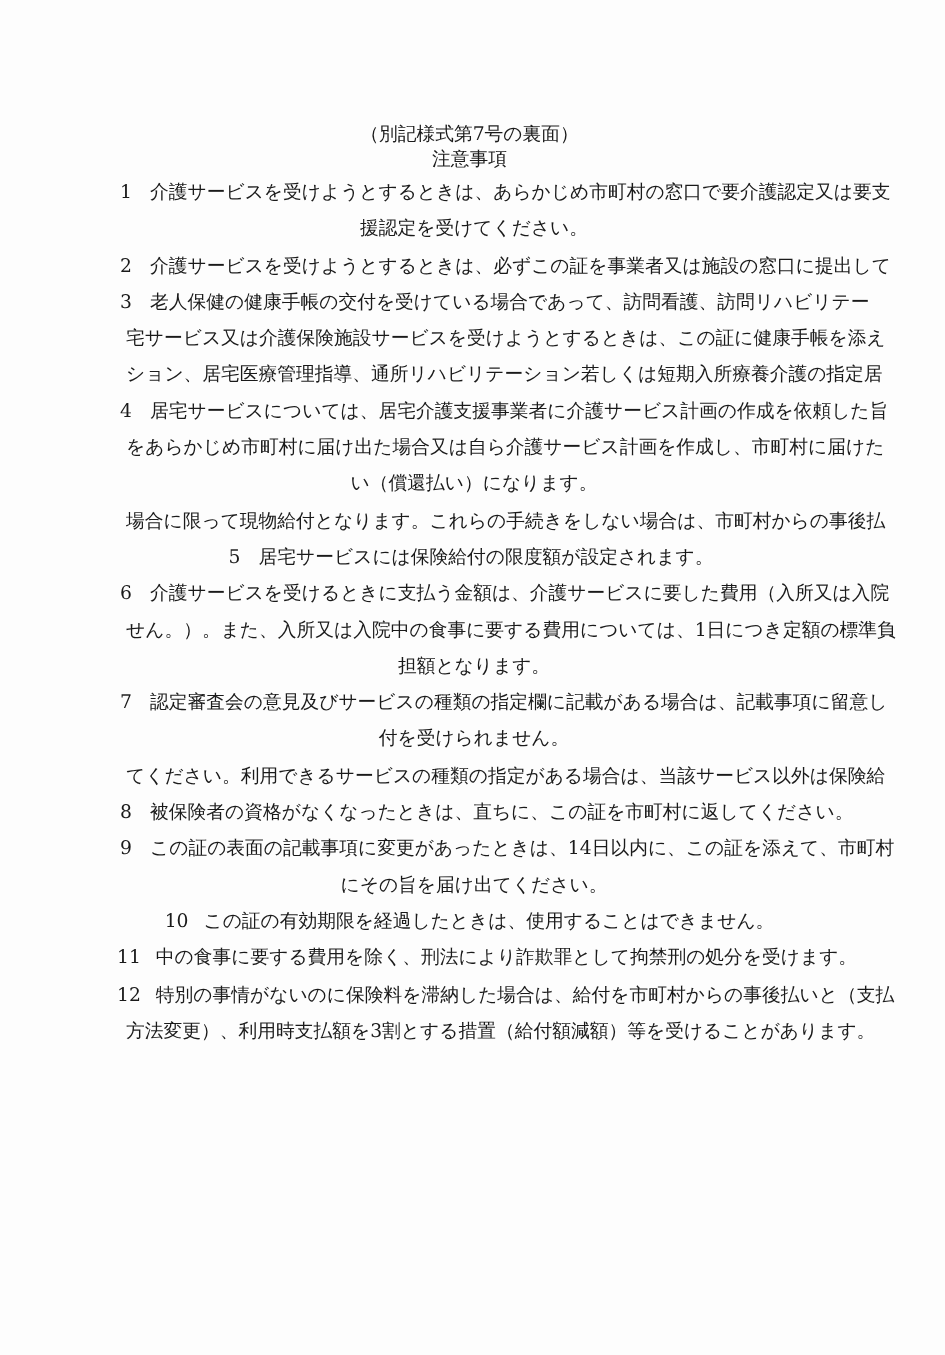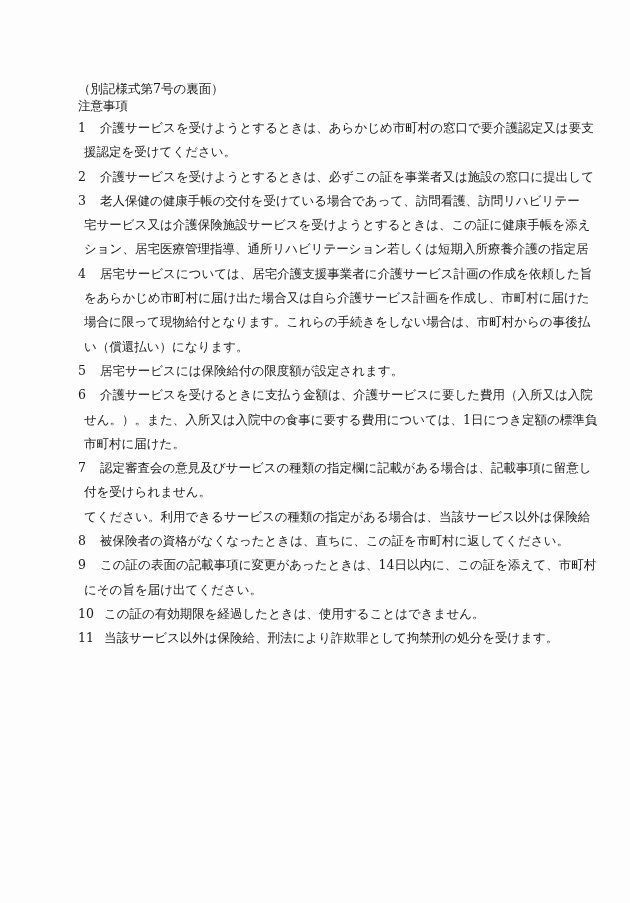--- a/index.html
+++ b/index.html
@@ -13,20 +13,21 @@
       position: relative;
       overflow: hidden;
       font-family: "DejaVu Serif", "Liberation Serif", serif;
       color: #1a1a1a;
     }
     .page {
       position: absolute;
       left: 78px;
       top: 80px;
       width: 470px;
+      text-align: center;
     }
     .header-line {
       font-size: 12.5px;
       line-height: 17px;
       white-space: nowrap;
     }
     .notes {
       margin-top: 2px;
     }
     .note {
@@ -63,43 +64,47 @@
         <span class="line"><span class="num">2</span><span>介護サービスを受けようとするときは、必ずこの証を事業者又は施設の窓口に提出して</span></span>
       </div>
       <div class="note">
         <span class="line"><span class="num">3</span><span>老人保健の健康手帳の交付を受けている場合であって、訪問看護、訪問リハビリテー</span></span>
         <span class="line cont"><span>宅サービス又は介護保険施設サービスを受けようとするときは、この証に健康手帳を添え</span></span>
         <span class="line cont"><span>ション、居宅医療管理指導、通所リハビリテーション若しくは短期入所療養介護の指定居</span></span>
       </div>
       <div class="note">
         <span class="line"><span class="num">4</span><span>居宅サービスについては、居宅介護支援事業者に介護サービス計画の作成を依頼した旨</span></span>
         <span class="line cont"><span>をあらかじめ市町村に届け出た場合又は自ら介護サービス計画を作成し、市町村に届けた</span></span>
+        <span class="line cont"><span>い（償還払い）になります。</span></span>
         <span class="line cont"><span>場合に限って現物給付となります。これらの手続きをしない場合は、市町村からの事後払</span></span>
-        <span class="line cont"><span>い（償還払い）になります。</span></span>
       </div>
       <div class="note">
         <span class="line"><span class="num">5</span><span>居宅サービスには保険給付の限度額が設定されます。</span></span>
       </div>
       <div class="note">
         <span class="line"><span class="num">6</span><span>介護サービスを受けるときに支払う金額は、介護サービスに要した費用（入所又は入院</span></span>
         <span class="line cont"><span>せん。）。また、入所又は入院中の食事に要する費用については、1日につき定額の標準負</span></span>
-        <span class="line cont"><span>市町村に届けた。</span></span>
+        <span class="line cont"><span>担額となります。</span></span>
       </div>
       <div class="note">
         <span class="line"><span class="num">7</span><span>認定審査会の意見及びサービスの種類の指定欄に記載がある場合は、記載事項に留意し</span></span>
         <span class="line cont"><span>付を受けられません。</span></span>
         <span class="line cont"><span>てください。利用できるサービスの種類の指定がある場合は、当該サービス以外は保険給</span></span>
       </div>
       <div class="note">
         <span class="line"><span class="num">8</span><span>被保険者の資格がなくなったときは、直ちに、この証を市町村に返してください。</span></span>
       </div>
       <div class="note">
         <span class="line"><span class="num">9</span><span>この証の表面の記載事項に変更があったときは、14日以内に、この証を添えて、市町村</span></span>
         <span class="line cont"><span>にその旨を届け出てください。</span></span>
       </div>
       <div class="note">
         <span class="line"><span class="num">10</span><span>この証の有効期限を経過したときは、使用することはできません。</span></span>
       </div>
       <div class="note">
-        <span class="line"><span class="num">11</span><span>当該サービス以外は保険給、刑法により詐欺罪として拘禁刑の処分を受けます。</span></span>
+        <span class="line"><span class="num">11</span><span>中の食事に要する費用を除く、刑法により詐欺罪として拘禁刑の処分を受けます。</span></span>
+      </div>
+      <div class="note">
+        <span class="line"><span class="num">12</span><span>特別の事情がないのに保険料を滞納した場合は、給付を市町村からの事後払いと（支払</span></span>
+        <span class="line cont"><span>方法変更）、利用時支払額を3割とする措置（給付額減額）等を受けることがあります。</span></span>
       </div>
     </div>
 </div>
 
 </body></html>

